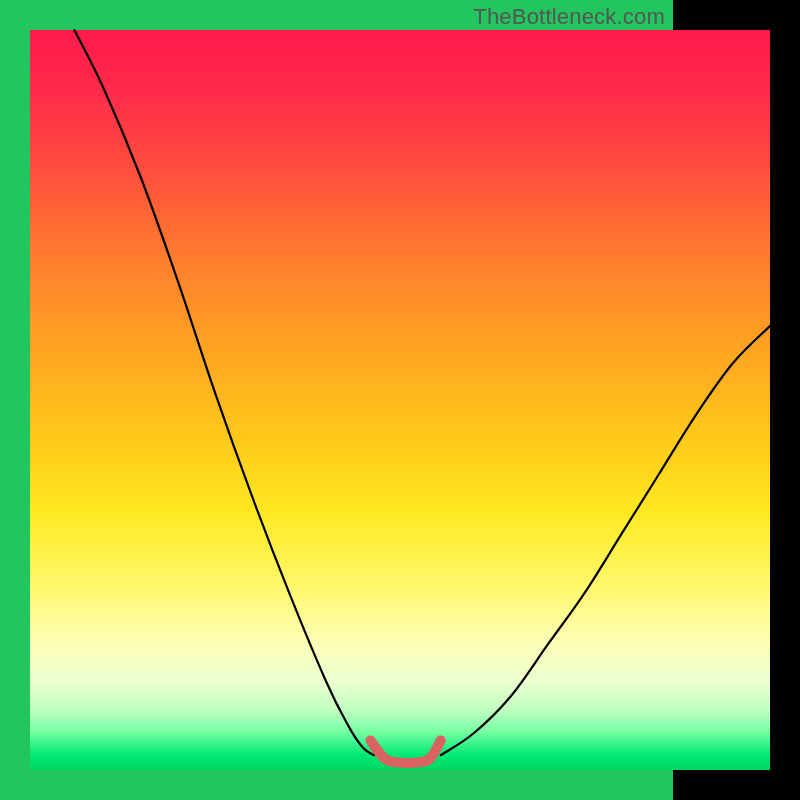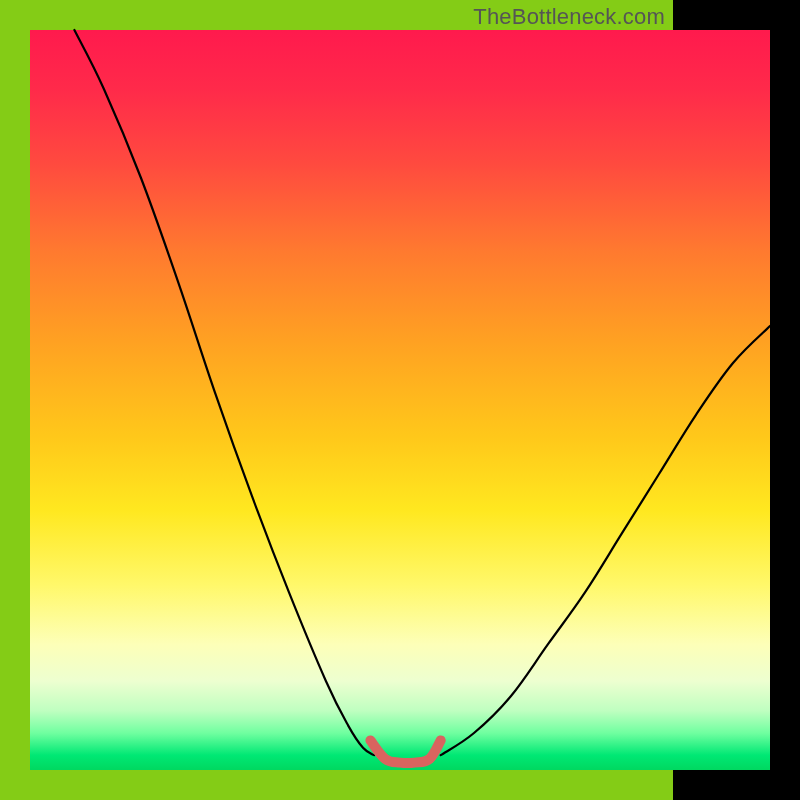--- a/index.html
+++ b/index.html
@@ -1,21 +1,21 @@
 <!DOCTYPE html>
 <html><head>
 <meta charset="utf-8">
 <style>
   * { margin: 0; padding: 0; box-sizing: border-box; }
   html, body { width: 800px; height: 800px; overflow: hidden; background: #000; }
   .frame {
     position: relative;
     width: 673px;
     height: 800px;
-    background: #84cc16;
+    background: #22c55e;
   }
   .plot {
     position: absolute;
     left: 30px;
     top: 30px;
     width: 740px;
     height: 740px;
     background: linear-gradient(to bottom,
       #ff1a4d 0%,
       #ff2a4a 8%,

